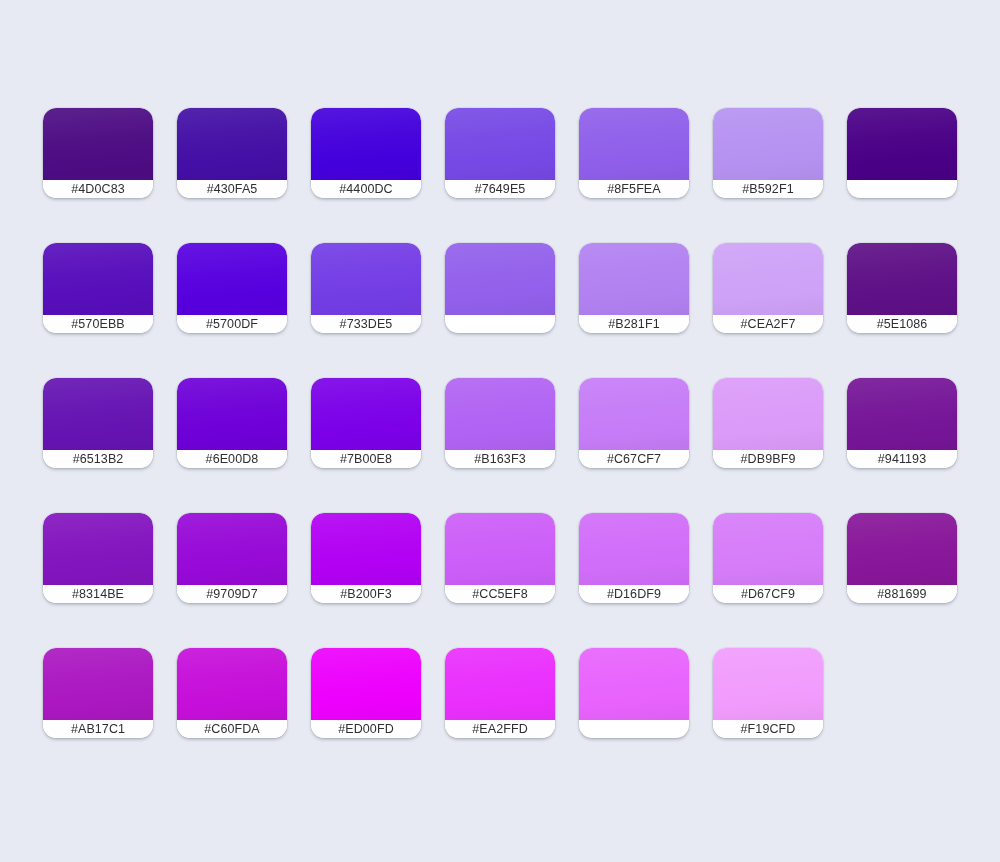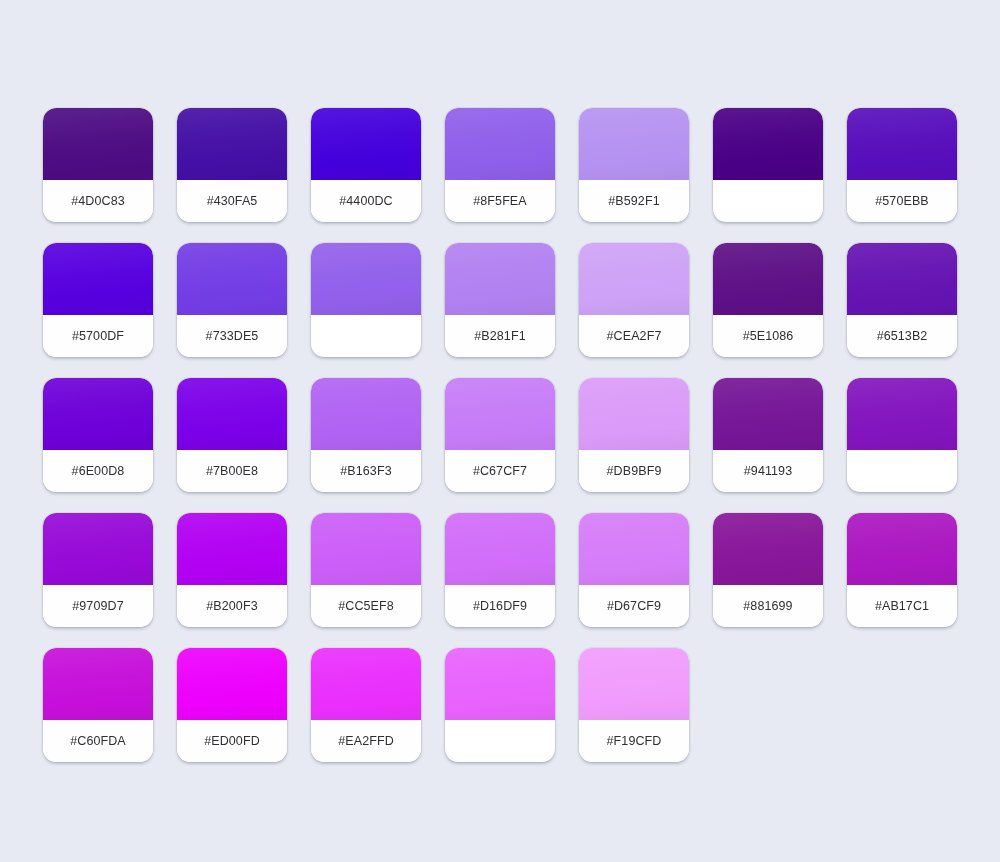--- a/index.html
+++ b/index.html
@@ -23,21 +23,21 @@
     display: grid;
     grid-template-columns: repeat(7, 110px);
     grid-template-rows: repeat(5, 105px);
     column-gap: 24px;
     row-gap: 30px;
     margin-top: -2px;
   }
 
   .swatch-card {
     width: 110px;
-    height: 114px;
+    height: 90px;
     border-radius: 13px;
     background: #ffffff;
     overflow: hidden;
     display: flex;
     flex-direction: column;
     box-shadow: 0 2px 3px rgba(80, 85, 110, 0.30),
                 0 0 0 0.5px rgba(120, 125, 150, 0.22);
     position: relative;
   }
 
@@ -87,20 +87,26 @@
         <span class="swatch-label">#430FA5</span>
       </div>
     </div>
     <div class="swatch-card">
       <div class="swatch-color" style="background-color: rgb(68, 0, 220);"></div>
       <div class="swatch-label-strip">
         <span class="swatch-label">#4400DC</span>
       </div>
     </div>
     <div class="swatch-card">
+      <div class="swatch-color" style="background-color: rgb(118, 73, 229);"></div>
+      <div class="swatch-label-strip">
+        <span class="swatch-label">#7649E5</span>
+      </div>
+    </div>
+    <div class="swatch-card">
       <div class="swatch-color" style="background-color: rgb(143, 95, 234);"></div>
       <div class="swatch-label-strip">
         <span class="swatch-label">#8F5FEA</span>
       </div>
     </div>
     <div class="swatch-card">
       <div class="swatch-color" style="background-color: rgb(181, 146, 241);"></div>
       <div class="swatch-label-strip">
         <span class="swatch-label">#B592F1</span>
       </div>
@@ -184,20 +190,23 @@
       </div>
     </div>
     <div class="swatch-card">
       <div class="swatch-color" style="background-color: rgb(117, 21, 151);"></div>
       <div class="swatch-label-strip">
         <span class="swatch-label">#941193</span>
       </div>
     </div>
     <div class="swatch-card">
       <div class="swatch-color" style="background-color: rgb(131, 20, 190);"></div>
+      <div class="swatch-label-strip">
+        <span class="swatch-label">#8314BE</span>
+      </div>
     </div>
     <div class="swatch-card">
       <div class="swatch-color" style="background-color: rgb(151, 9, 215);"></div>
       <div class="swatch-label-strip">
         <span class="swatch-label">#9709D7</span>
       </div>
     </div>
     <div class="swatch-card">
       <div class="swatch-color" style="background-color: rgb(178, 0, 243);"></div>
       <div class="swatch-label-strip">

